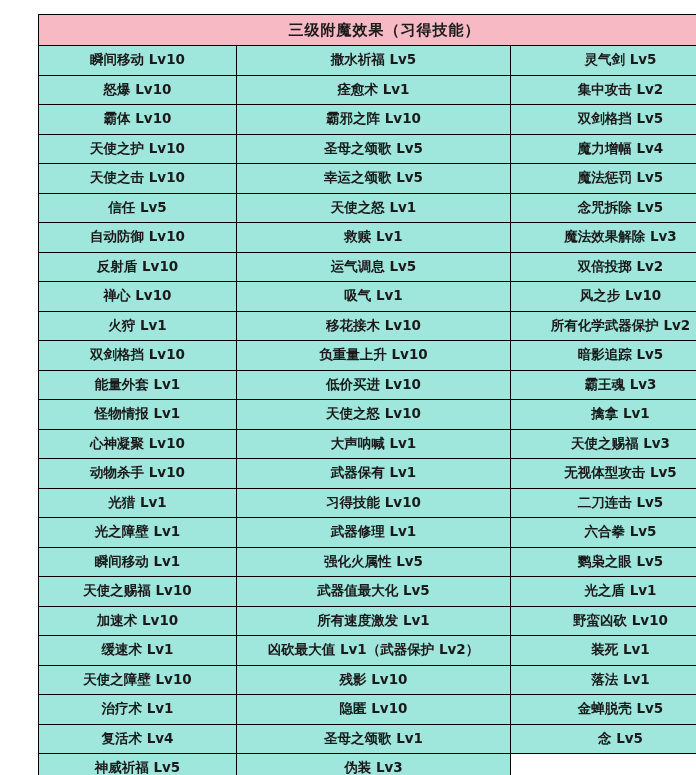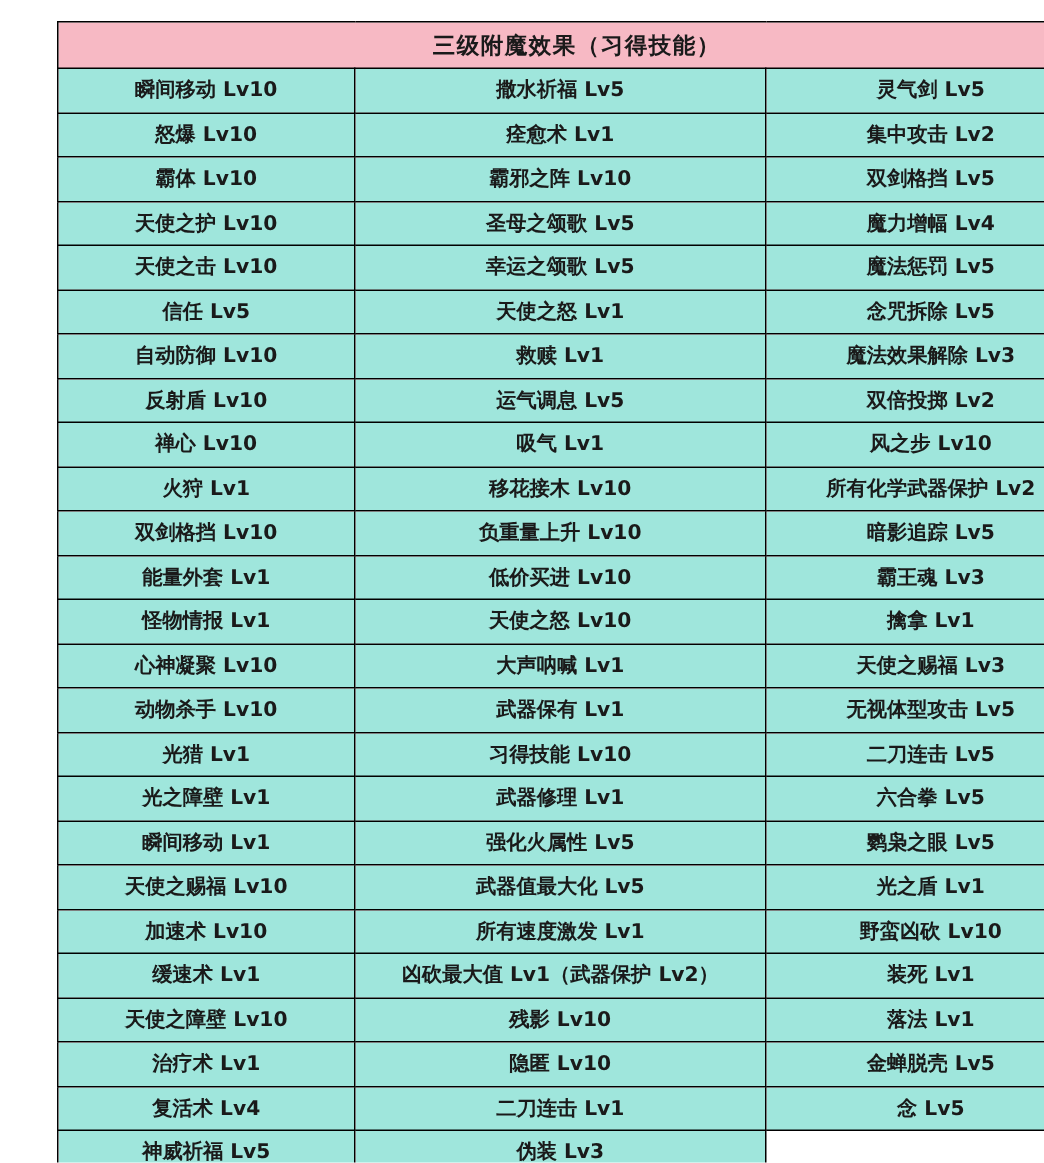--- a/index.html
+++ b/index.html
@@ -178,21 +178,21 @@
           <td class="skill-cell">残影 Lv10</td>
           <td class="skill-cell">落法 Lv1</td>
         </tr>
         <tr>
           <td class="skill-cell">治疗术 Lv1</td>
           <td class="skill-cell">隐匿 Lv10</td>
           <td class="skill-cell">金蝉脱壳 Lv5</td>
         </tr>
         <tr>
           <td class="skill-cell">复活术 Lv4</td>
-          <td class="skill-cell">二刀连击 Lv1</td>
+          <td class="skill-cell">圣母之颂歌 Lv1</td>
           <td class="skill-cell">念 Lv5</td>
         </tr>
         <tr>
           <td class="skill-cell">神威祈福 Lv5</td>
           <td class="skill-cell">伪装 Lv3</td>
           <td class="empty-cell"></td>
         </tr>
         <tr>
           <td class="skill-cell">牺牲祈福 Lv3</td>
           <td class="skill-cell">涂毒 Lv10</td>

